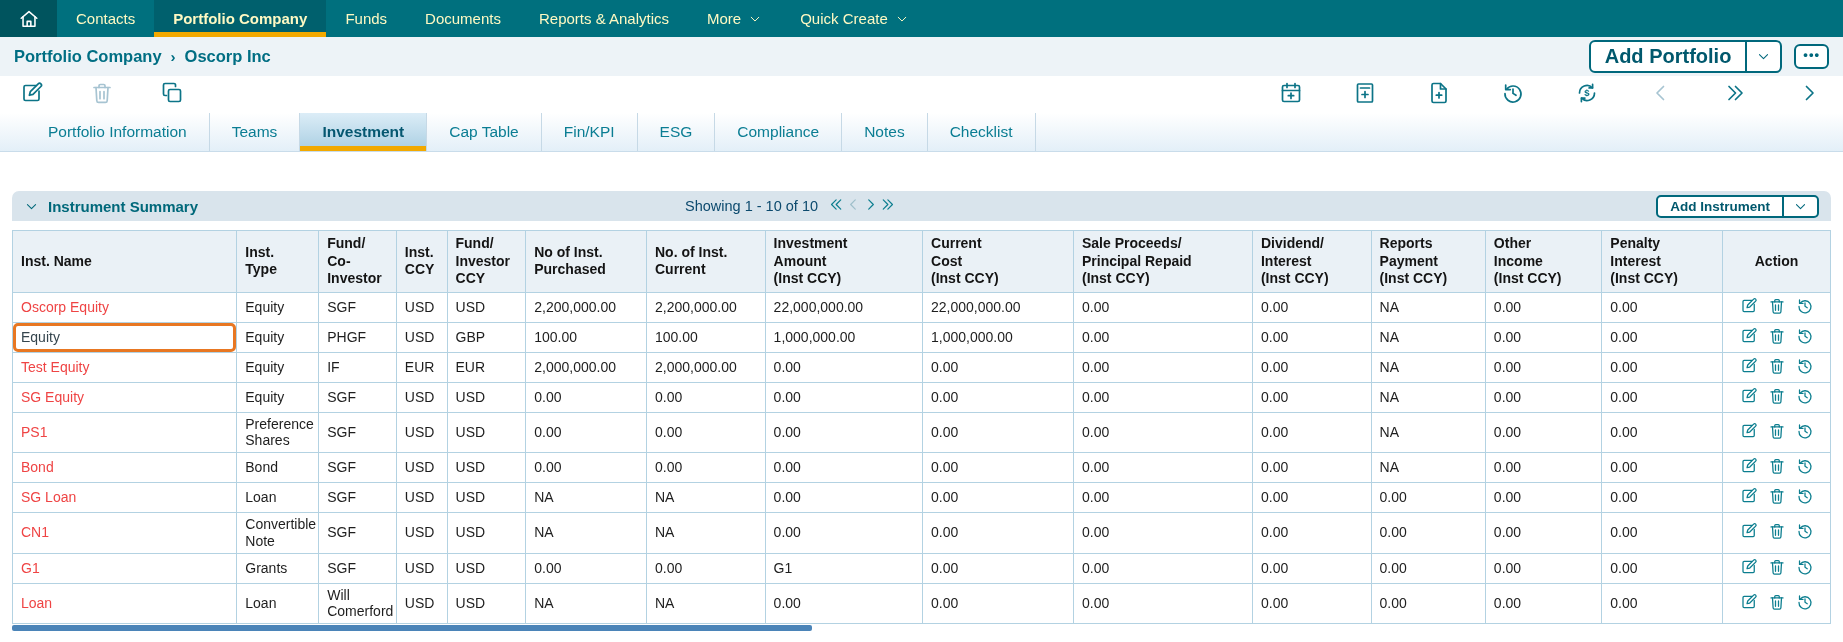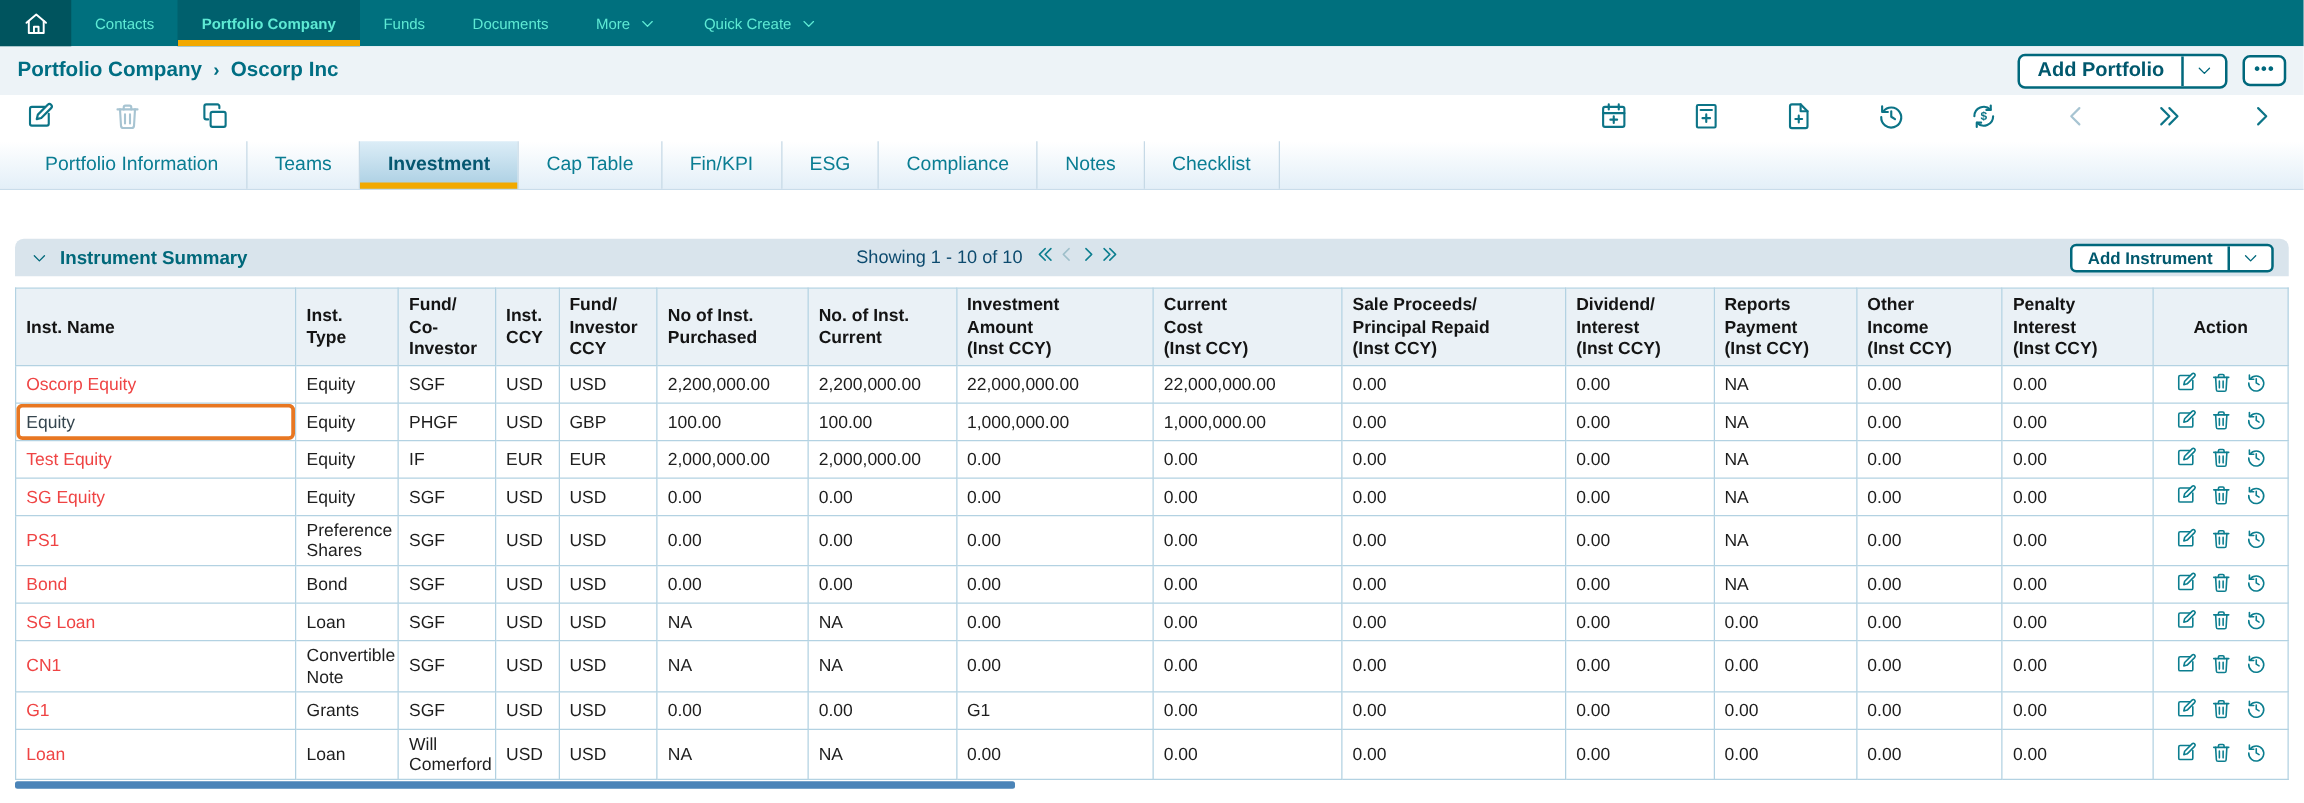--- a/index.html
+++ b/index.html
@@ -10,47 +10,47 @@
     background:#ffffff; color:#222;
   }
   .icon { display:inline-flex; align-items:center; justify-content:center; }
   .icon svg { display:block; }
 
   
   .topnav { height:37px; background:#00707e; display:flex; align-items:stretch; }
   .home-btn { width:57px; background:#00545e; display:flex; align-items:center; justify-content:center; color:#fff; cursor:pointer; }
   .home-btn svg { width:22px; height:22px; }
   .nav-items { display:flex; align-items:stretch; }
-  .nav-item { display:flex; align-items:center; gap:7px; padding:0 19px; color:#5eead4; font-size:12px; cursor:pointer; }
+  .nav-item { display:flex; align-items:center; gap:7px; padding:0 19px; color:#fef9c3; font-size:15px; cursor:pointer; }
   .nav-item.active { background:#00606d; font-weight:bold; box-shadow: inset 0 -5px 0 #f2a900; }
   .nav-item .nav-chev svg { width:14px; height:14px; }
 
   
   .breadcrumb-bar { height:39px; background:#edf3f7; display:flex; align-items:center; padding:0 14px; }
   .crumb { color:#006e83; font-weight:bold; font-size:16.5px; cursor:pointer; }
   .crumb-sep { color:#006e83; font-weight:bold; margin:0 9px; font-size:15px; }
   .bc-actions { margin-left:auto; display:flex; align-items:center; }
   .btn-split { display:flex; align-items:stretch; border:2px solid #00687c; border-radius:6px; background:#fff; overflow:hidden; }
-  .btn-split .main { padding:3px 14px; color:#00586d; font-weight:bold; font-size:16px; cursor:pointer; white-space:nowrap; }
+  .btn-split .main { padding:3px 14px; color:#00586d; font-weight:bold; font-size:20px; cursor:pointer; white-space:nowrap; }
   .btn-split .chev { border-left:2px solid #00687c; padding:0 9px; display:flex; align-items:center; color:#00687c; cursor:pointer; }
   .btn-split .chev svg { width:15px; height:15px; }
   .more-btn { margin-left:12px; border:2px solid #00687c; border-radius:6px; background:#fff; color:#00687c;
               font-weight:bold; font-size:13px; letter-spacing:1px; padding:4px 7px 7px; line-height:10px; cursor:pointer; }
 
   
   .toolbar { height:37px; display:flex; align-items:center; padding:0 20px 0 20px; background:#fff; }
   .tool-group-left { display:flex; align-items:center; gap:46px; }
   .tool-group-right { margin-left:auto; display:flex; align-items:center; gap:50px; padding-right:2px; }
   .tool-btn { background:none; border:none; padding:0; color:#0c7487; cursor:pointer; }
   .tool-btn .icon svg { width:24px; height:24px; }
   .tool-btn.disabled { color:#a7c4d2; }
 
   
   .tabs { height:39px; background:linear-gradient(#ffffff,#e3eff8); display:flex; align-items:stretch;
-          padding-left:14px; border-bottom:1px solid #c9dcea; }
+          padding-left:26px; border-bottom:1px solid #c9dcea; }
   .tab { display:flex; align-items:center; padding:0 22px; color:#0a7d93; font-size:15.5px;
          border-right:1px solid #c6d9e6; cursor:pointer; white-space:nowrap; }
   .tab.active { background:linear-gradient(#dcedf7,#a9cee2); color:#055770; font-weight:bold;
                 box-shadow: inset 0 -5px 0 #f2a900; }
 
   
   .content { padding:0 12px; }
   .section-header { margin-top:39px; height:30px; background:#d9e4ec; border-radius:7px 7px 0 0;
                     display:flex; align-items:center; padding:0 12px; position:relative; }
   .section-title { color:#00687a; font-weight:bold; font-size:15px; display:flex; align-items:center; gap:9px; }
@@ -100,20 +100,23 @@
         <span>Contacts</span>
       </div>
       <div class="nav-item active">
         <span>Portfolio Company</span>
       </div>
       <div class="nav-item">
         <span>Funds</span>
       </div>
       <div class="nav-item">
         <span>Documents</span>
+      </div>
+      <div class="nav-item">
+        <span>Reports &amp; Analytics</span>
       </div>
       <div class="nav-item">
         <span>More</span>
         <span class="icon nav-chev">
           <svg viewBox="0 0 24 24" fill="none" stroke="currentColor" stroke-width="1.7" stroke-linecap="round" stroke-linejoin="round">
             <path d="M5.5 9l6.5 6.5L18.5 9"></path>
           </svg>
         </span>
       </div>
       <div class="nav-item">

